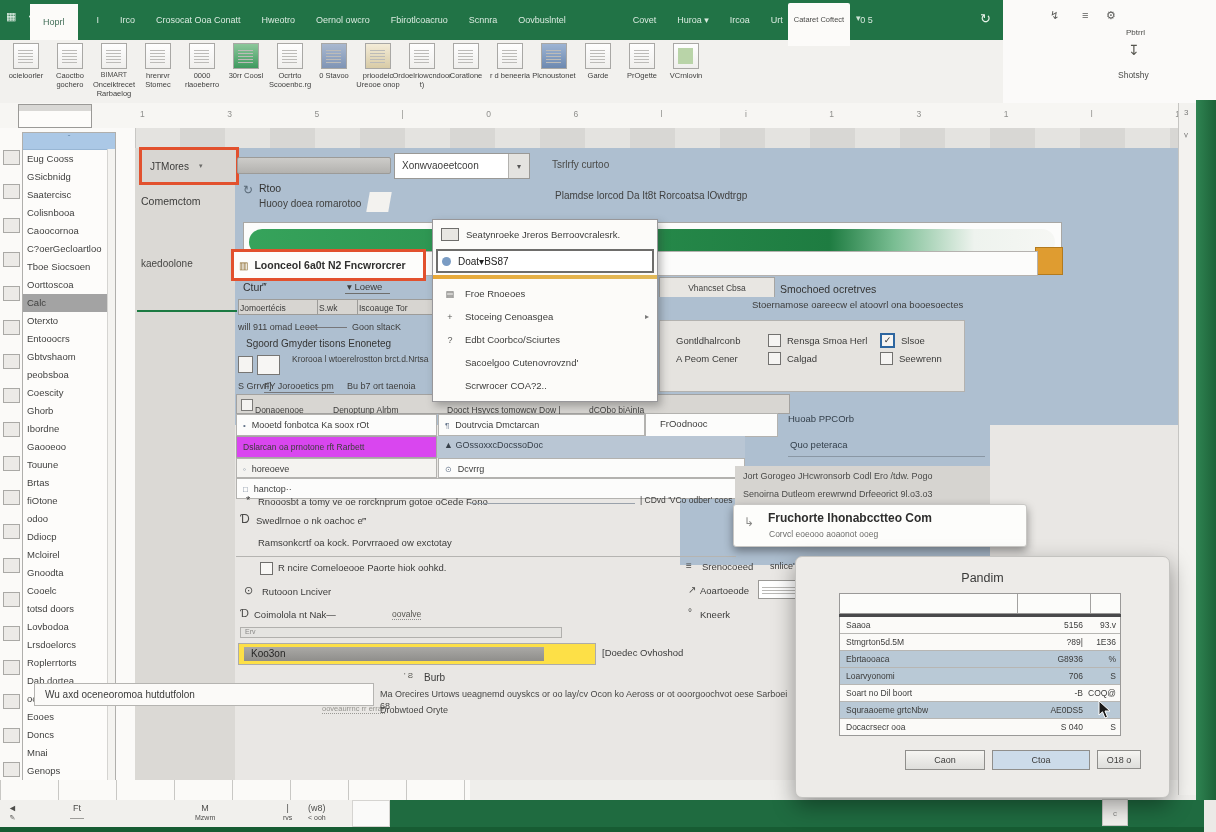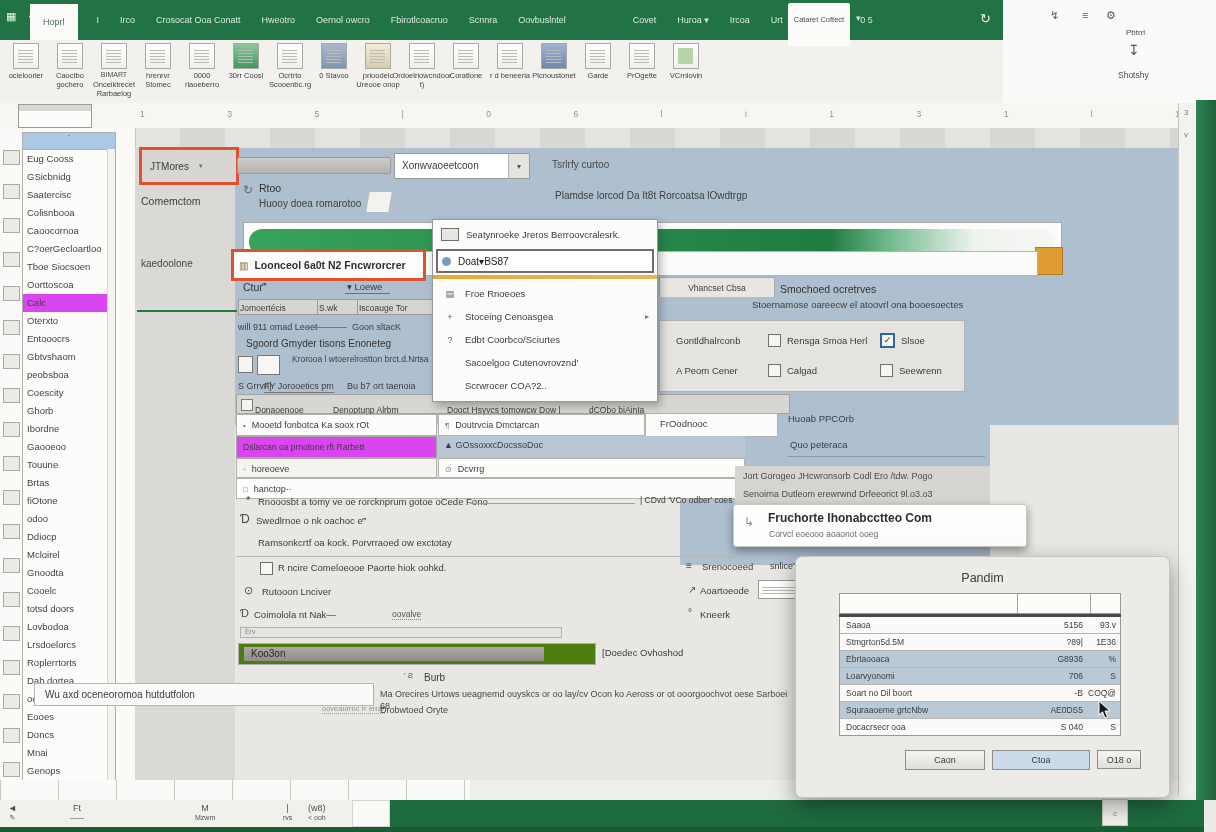--- a/index.html
+++ b/index.html
@@ -47,21 +47,21 @@
   
   #sidebar{left:0;top:128px;width:135px;height:662px;background:#fbfaf8;border-right:1px solid #c8c7c4;}
   #miniwin{left:18px;top:104px;width:72px;height:22px;background:#fdfcfa;border:1px solid #9b9a97;}
   #miniwin::before{content:"";position:absolute;left:0;top:0;right:0;height:6px;background:#d9d8d5;}
   #iconrail{left:0;top:128px;width:22px;height:660px;}
   .railbox{position:absolute;left:3px;width:15px;height:13px;border:1px solid #aaa9a6;background:#eceae7;}
   #listbox{left:22px;top:132px;width:94px;height:650px;background:#fdfcfa;border:1px solid #b0afac;box-sizing:border-box;overflow:hidden;}
   #lbheader{height:16px;background:#abc8e6;border-bottom:1px solid #98b6d4;text-align:center;font-size:8px;color:#5b7storage;}
   #lbheader{color:#5b7da0;}
   .sbitem{height:18px;line-height:18px;padding-left:4px;font-size:9.5px;color:#3f3f3e;white-space:nowrap;}
-  .sbitem.selected{background:#d946ef;}
+  .sbitem.selected{background:#a3a3a3;}
   #lbscroll{position:absolute;right:0;top:16px;bottom:0;width:7px;border-left:1px solid #d5d4d1;background:#f4f3f0;}
   
   #leftcol{left:135px;top:148px;width:100px;height:642px;background:#dbd9d5;}
   #bluepanel{left:235px;top:148px;width:943px;height:277px;background:#aebfd0;}
   #blueext{left:680px;top:425px;width:310px;height:140px;background:#aebfd0;}
   #midlight{left:235px;top:425px;width:445px;height:365px;background:#e9e7e4;}
   #rightlight{left:990px;top:425px;width:188px;height:365px;background:#e9e7e4;}
   #lowmid{left:680px;top:565px;width:310px;height:225px;background:#e9e7e4;}
   #greenline{left:137px;top:310px;width:100px;height:2px;background:#1c7a42;}
   #lbl-com{left:141px;top:195px;font-size:10.5px;color:#3c3c3b;}
@@ -106,21 +106,21 @@
   #fl-l3{left:292px;top:354px;width:142px;font-size:8.5px;line-height:1.25;color:#3e3e3d;}
   #fl-l4a{left:238px;top:381px;font-size:9px;color:#3e3e3d;}
   #fl-l4b{left:264px;top:381px;font-size:9px;color:#3e3e3d;border-bottom:1px solid #77777a;padding-bottom:1px;}
   #fl-l4c{left:347px;top:381px;font-size:9px;color:#3e3e3d;}
   
   #rp-tab{left:659px;top:277px;width:116px;height:20px;background:#e8e6e2;border:1px solid #a6a5a2;border-bottom:none;
           font-size:8.5px;color:#3f3f3e;text-align:center;line-height:20px;box-sizing:border-box;}
   #rp-title{left:780px;top:283px;font-size:10.5px;color:#333332;}
   #rp-sub{left:752px;top:299px;font-size:9.5px;color:#3d3d3c;}
   #rp-panel{left:659px;top:320px;width:306px;height:72px;background:#e5e3df;border:1px solid #b3b2af;box-sizing:border-box;}
-  #rp-checks{display:grid;grid-template-columns:92px 112px 96px;row-gap:16px;padding:12px 0 0 16px;}
+  #rp-checks{display:grid;grid-template-columns:92px 112px 96px;row-gap:4px;padding:12px 0 0 16px;}
   .chk{display:flex;align-items:center;gap:6px;font-size:9.5px;color:#3b3b3a;white-space:nowrap;}
   .chk .box{width:11px;height:11px;border:1.5px solid #72716f;background:#f5f4f2;display:flex;align-items:center;justify-content:center;flex:none;}
   .chk .mark{visibility:hidden;font-size:9px;color:#2c2c2b;line-height:1;}
   .chk.checked .box{border-color:#2d66a0;border-width:2px;}
   .chk.checked .mark{visibility:visible;}
   
   .trow{box-sizing:border-box;font-size:9px;color:#3c3c3b;white-space:nowrap;}
   #tblh{left:236px;top:394px;width:554px;height:20px;background:#d8d6d2;border:1px solid #a3a2a0;}
   #tblh span{position:absolute;top:5px;font-size:8.5px;}
   #tblh .cb{left:4px;top:4px;width:10px;height:10px;border:1px solid #7b7a78;background:#f4f3f1;}
@@ -174,21 +174,21 @@
   #lr3{left:700px;top:609px;font-size:9.5px;color:#3c3c3b;}
   
   #tooltip{left:733px;top:504px;width:292px;height:41px;background:#fdfdfb;border:1px solid #c8c7c4;border-radius:3px;
            box-shadow:0 4px 10px rgba(0,0,0,.4);}
   #tooltip .curl{position:absolute;left:10px;top:10px;font-size:12px;color:#8a8a88;}
   #tooltip .tt{position:absolute;left:34px;top:6px;font-size:12px;font-weight:bold;color:#2e2e2d;}
   #tooltip .ts{position:absolute;left:35px;top:24px;font-size:8.5px;color:#6c6c6a;}
   
   #thinbar{left:240px;top:627px;width:322px;height:11px;background:#e5e4e1;border:1px solid #b1b0ad;
            font-size:7px;color:#8a8a88;padding-left:4px;box-sizing:border-box;}
-  #koorow{left:238px;top:643px;width:358px;height:22px;background:#4d7c0f;border:1px solid #adacaa;box-sizing:border-box;}
+  #koorow{left:238px;top:643px;width:358px;height:22px;background:#fde047;border:1px solid #adacaa;box-sizing:border-box;}
   #koorow .fill{position:absolute;left:5px;top:3px;width:300px;height:14px;background:linear-gradient(#aaa9a6,#8f8e8b);}
   #koorow .lbl{position:absolute;left:12px;top:4px;font-size:10px;color:#26262 5;}
   #koorow .lbl{color:#262625;}
   #kooright{left:602px;top:647px;font-size:9.5px;color:#3c3c3b;}
   #burbp{left:404px;top:671px;font-size:8px;color:#55554f;}
   #burb{left:424px;top:672px;font-size:10px;color:#3c3c3b;}
   #lfield{left:34px;top:683px;width:340px;height:23px;background:#fbfaf8;border:1px solid #b5b4b1;
           font-size:10px;color:#3c3c3b;padding:5px 0 0 10px;box-sizing:border-box;}
   #lfield-under{left:322px;top:704px;font-size:7.5px;color:#95948f;border-bottom:1px dotted #9a9994;}
   #bpara{left:380px;top:689px;width:410px;font-size:9px;line-height:1.3;color:#474745;}

